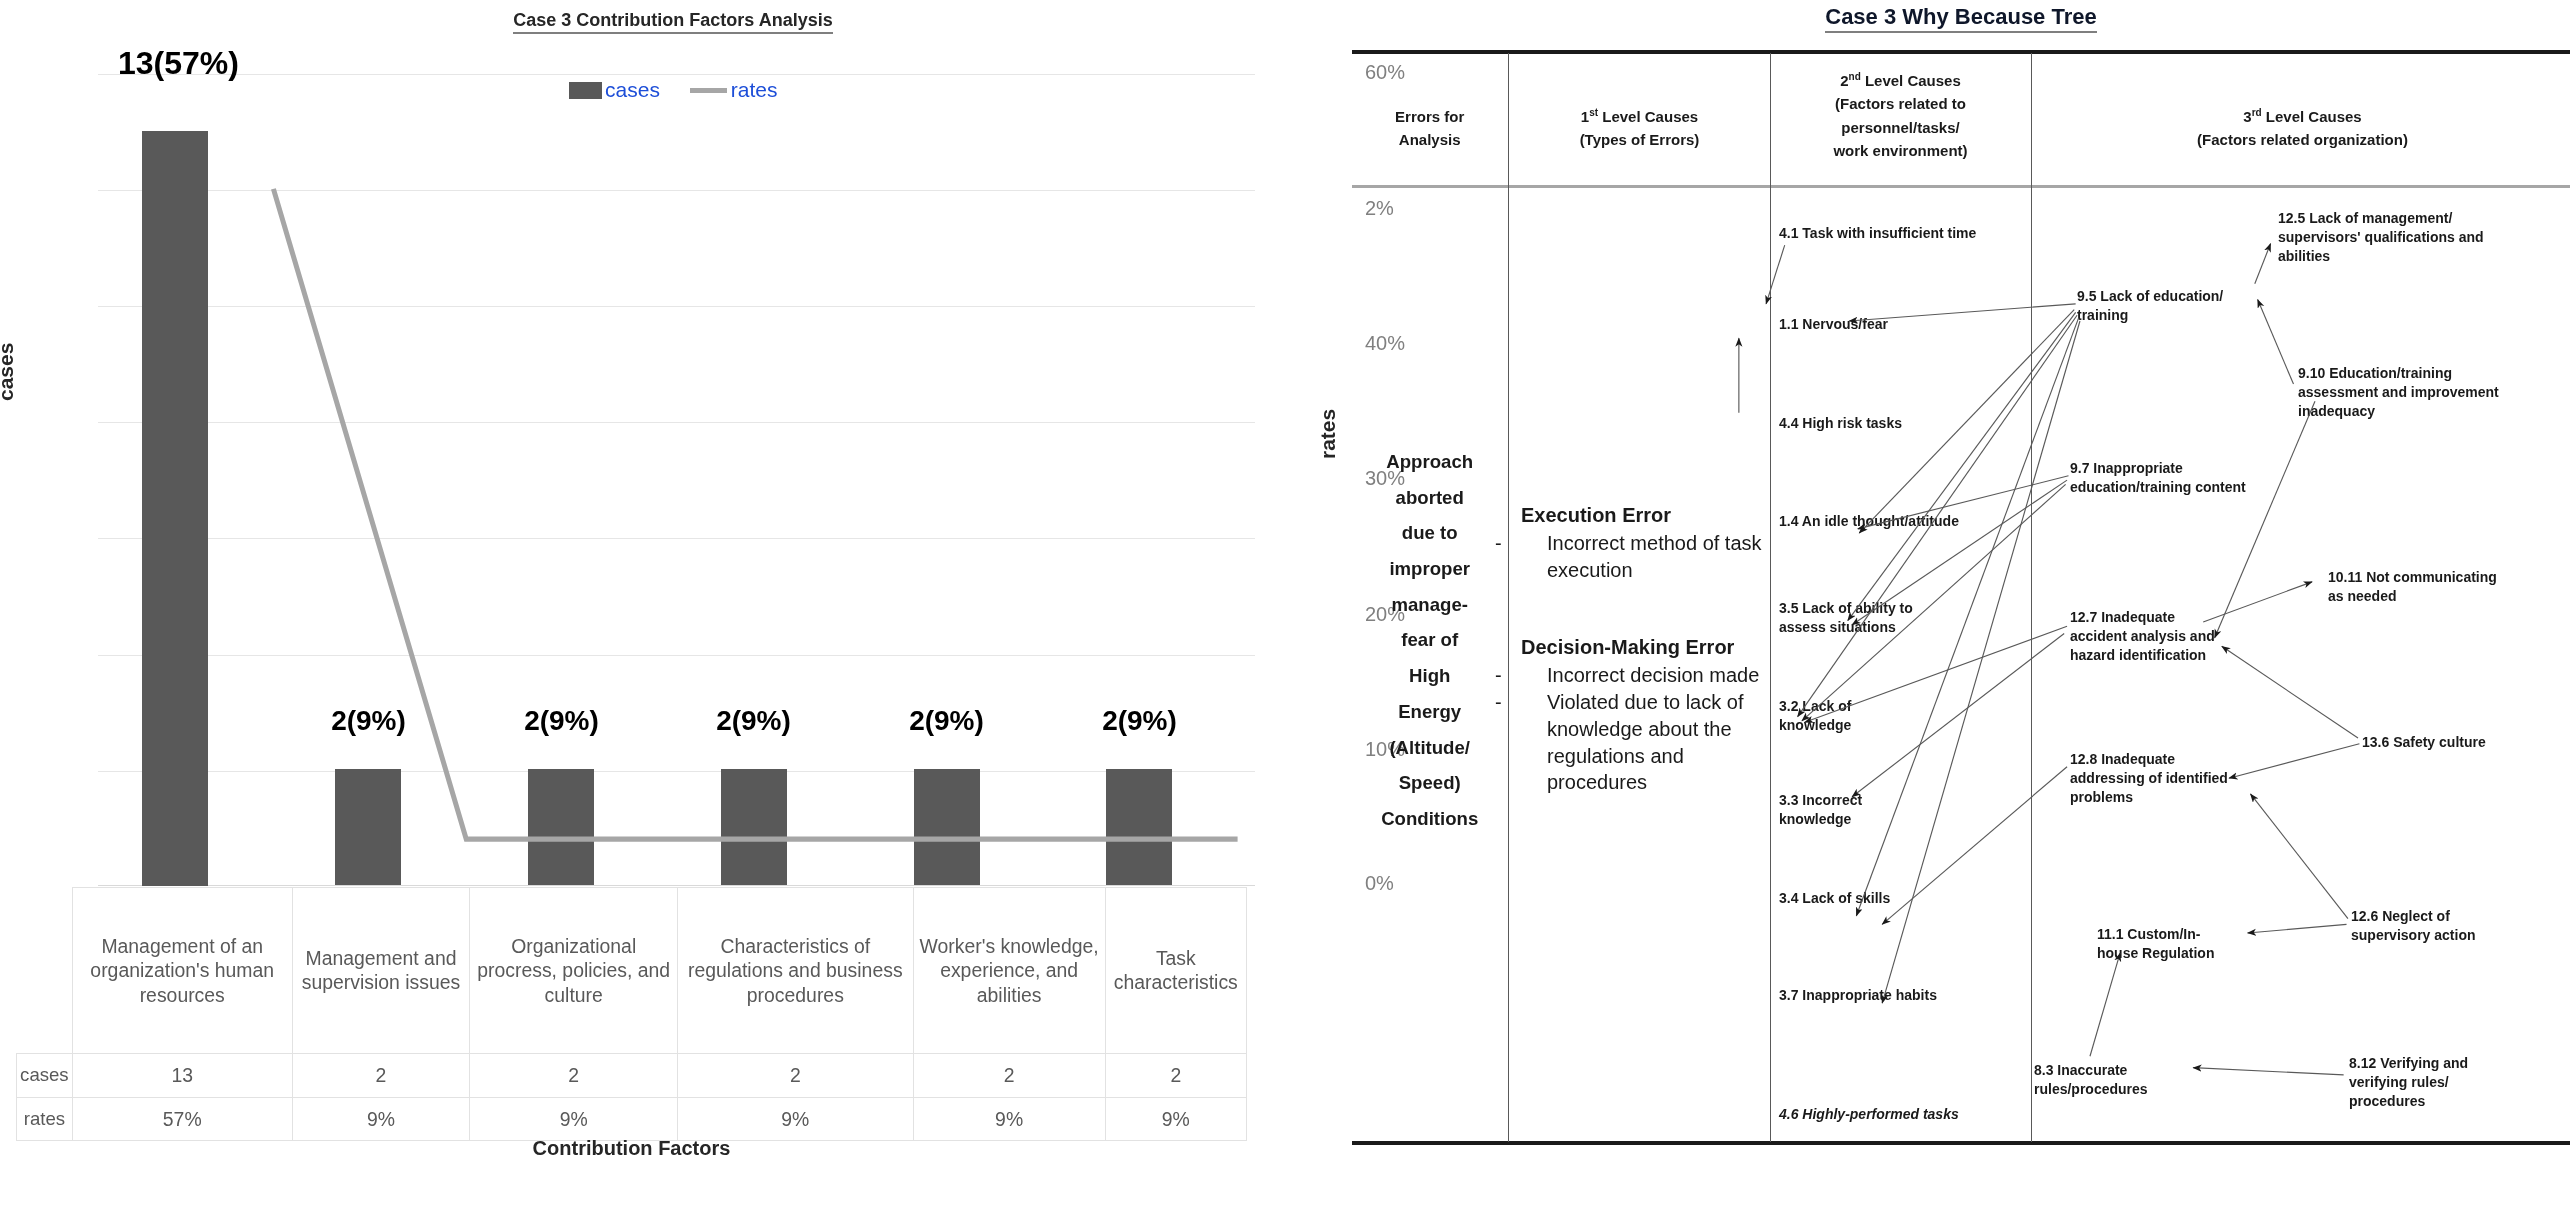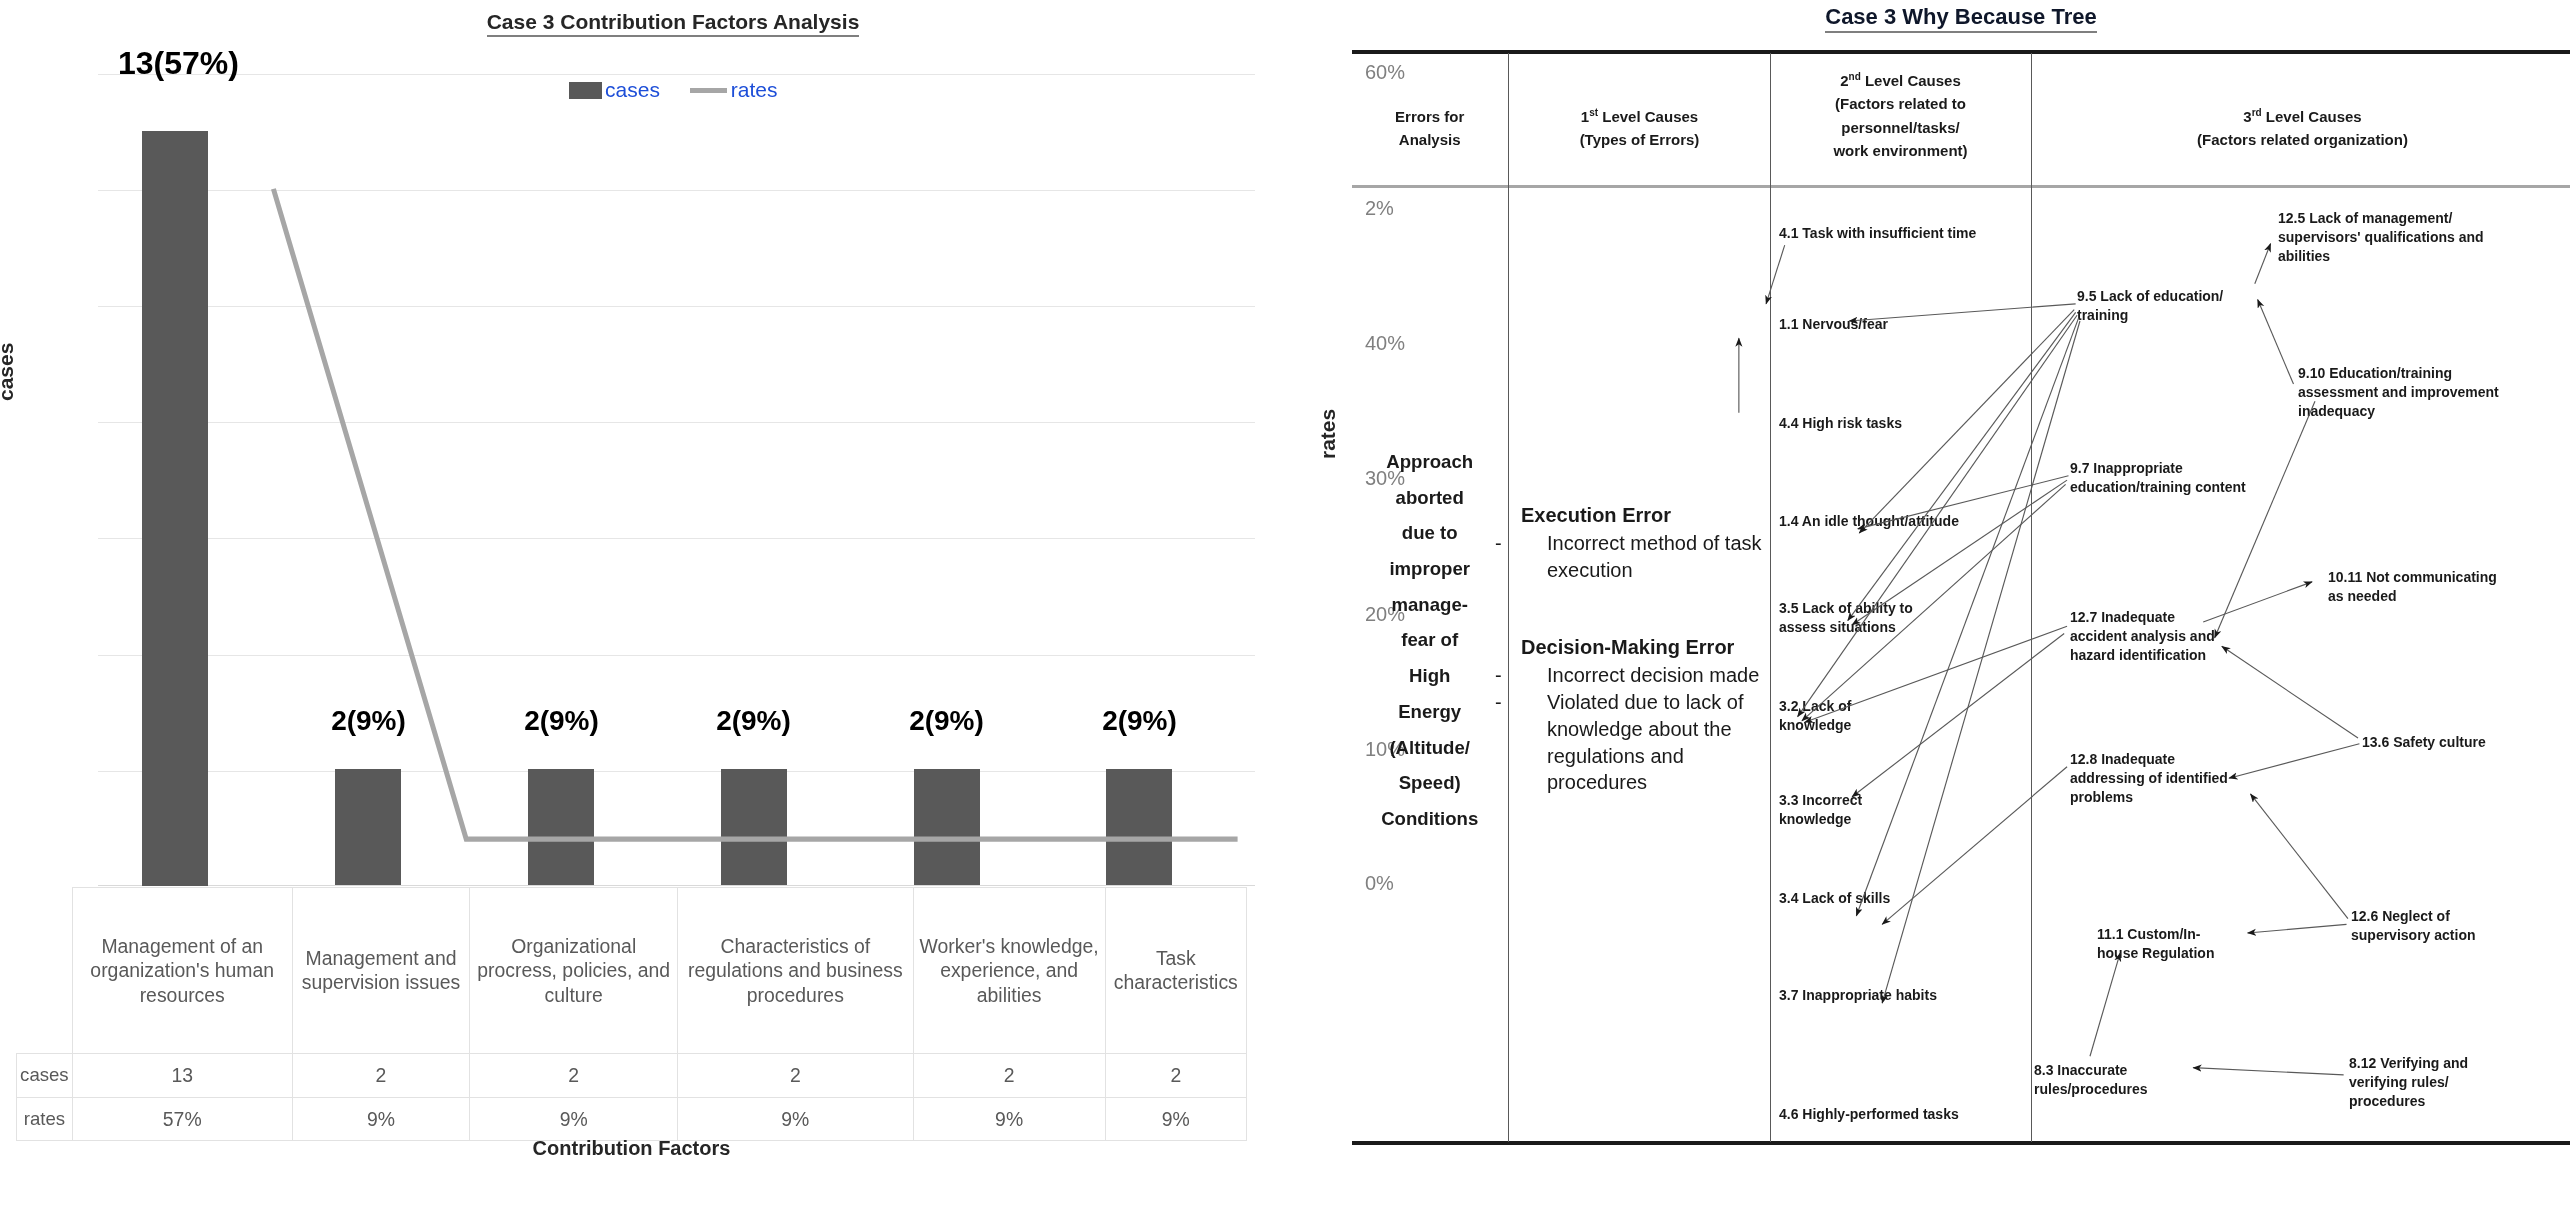--- a/index.html
+++ b/index.html
@@ -3,21 +3,21 @@
 <meta charset="utf-8">
 <style>
   html,body{margin:0;padding:0;background:#ffffff;}
   body{width:2576px;height:1211px;position:relative;overflow:hidden;
        font-family:"Liberation Sans","DejaVu Sans",sans-serif;color:#000;}
 
   
   #chart-panel{position:absolute;left:0;top:0;width:1346px;height:1211px;}
 
   #chart-title{position:absolute;left:0;top:10px;width:1346px;text-align:center;
-    font-size:21px;font-weight:bold;color:#262626;}
+    font-size:18px;font-weight:bold;color:#262626;}
   #chart-title span{border-bottom:2.9px solid #7f7f7f;padding-bottom:2.2px;}
 
   #legend{position:absolute;left:0;top:77px;width:1346px;text-align:center;
     font-size:21px;color:#1d4ed8;}
   #legend .sw-bar{display:inline-block;width:33px;height:17px;background:#595959;
     vertical-align:middle;margin-right:3.6px;}
   #legend .sw-line{display:inline-block;width:37px;height:4.3px;background:#a6a6a6;
     vertical-align:middle;margin:0 3.6px 0 24.4px;}
   #legend .lg-lbl{vertical-align:middle;}
 
@@ -216,21 +216,21 @@
 
   <div class="node" style="left:433px;top:224px;width:237px;">4.1 Task with insufficient time</div>
   <div class="node" style="left:433px;top:315px;width:186px;">1.1 Nervous/fear</div>
   <div class="node" style="left:433px;top:414px;width:201px;">4.4 High risk tasks</div>
   <div class="node" style="left:433px;top:512px;width:237px;">1.4 An idle thought/attitude</div>
   <div class="node" style="left:433px;top:599px;width:165px;">3.5 Lack of ability to assess situations</div>
   <div class="node" style="left:433px;top:697px;width:136px;">3.2 Lack of knowledge</div>
   <div class="node" style="left:433px;top:791px;width:136px;">3.3 Incorrect knowledge</div>
   <div class="node" style="left:433px;top:889px;width:165px;">3.4 Lack of skills</div>
   <div class="node" style="left:433px;top:986px;width:215px;">3.7 Inappropriate habits</div>
-  <div class="node" style="left:433px;top:1105px;width:229px;">4.6 Highly-performed tasks</div>
+  <div class="node" style="left:433px;top:1105px;width:229px;font-style:italic;">4.6 Highly-performed tasks</div>
 
   <div class="node" style="left:731px;top:287px;width:165px;">9.5 Lack of education/ training</div>
   <div class="node" style="left:932px;top:209px;width:208px;">12.5 Lack of management/ supervisors' qualifications and abilities</div>
   <div class="node" style="left:952px;top:364px;width:205px;">9.10 Education/training assessment and improvement inadequacy</div>
   <div class="node" style="left:724px;top:459px;width:208px;">9.7 Inappropriate education/training content</div>
   <div class="node" style="left:982px;top:568px;width:176px;">10.11 Not communicating as needed</div>
   <div class="node" style="left:724px;top:608px;width:165px;">12.7 Inadequate accident analysis and hazard identification</div>
   <div class="node" style="left:1016px;top:733px;width:158px;">13.6 Safety culture</div>
   <div class="node" style="left:724px;top:750px;width:158px;">12.8 Inadequate addressing of identified problems</div>
   <div class="node" style="left:1005px;top:907px;width:136px;">12.6 Neglect of supervisory action</div>

